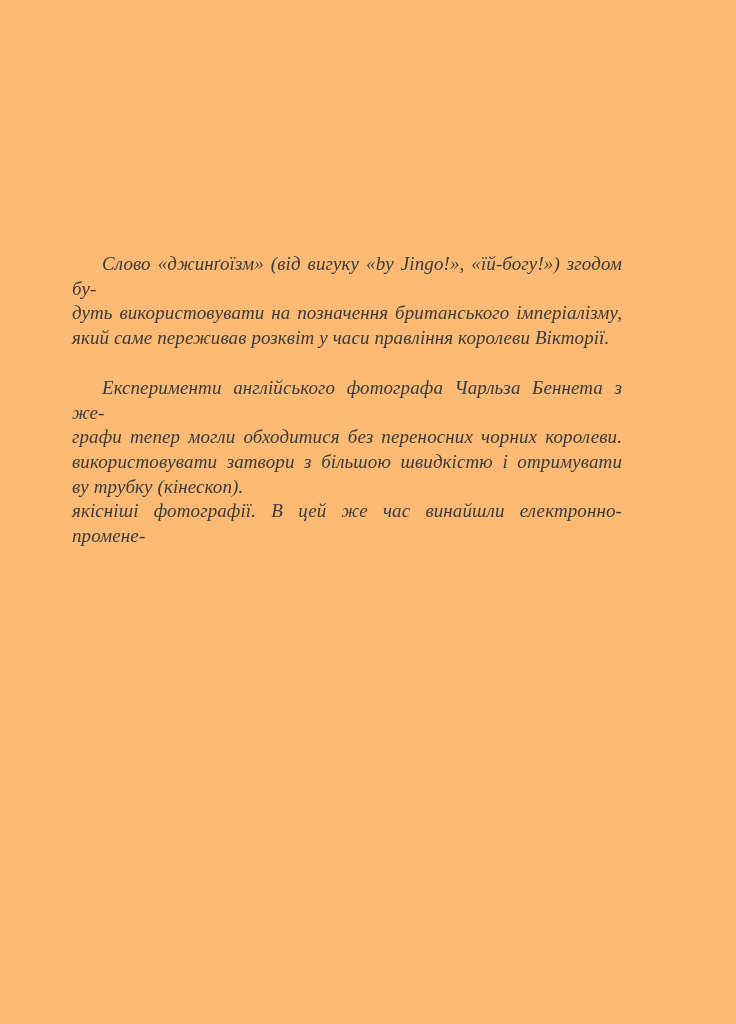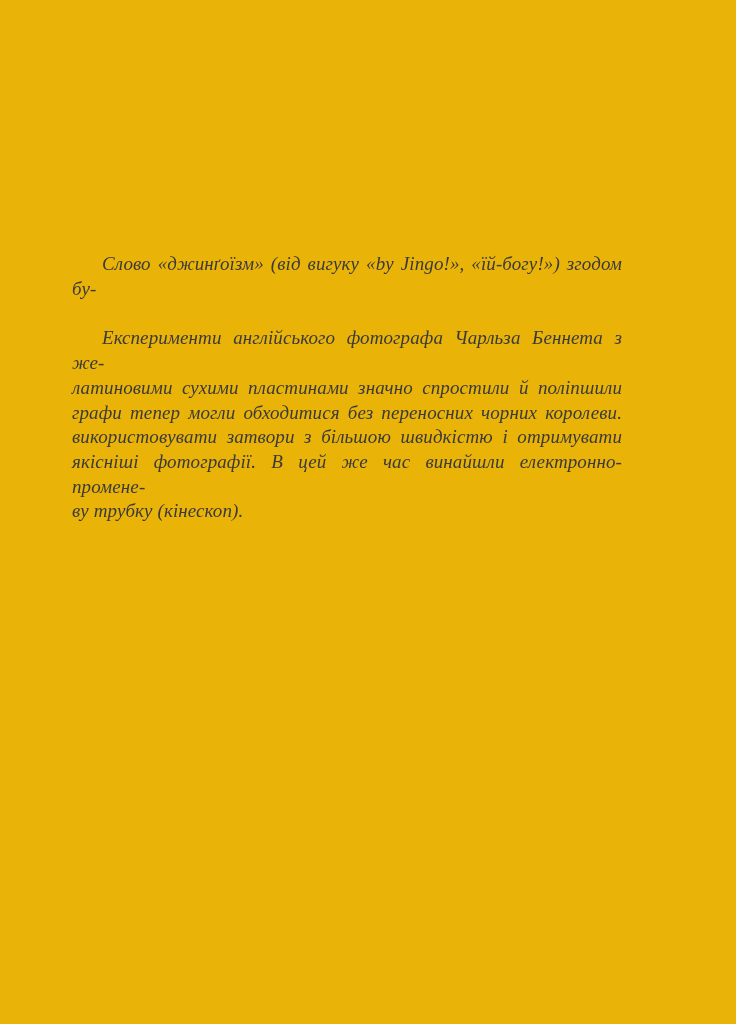--- a/index.html
+++ b/index.html
@@ -11,21 +11,21 @@
     height: 1024px;
     position: relative;
     background: #ffffff;
     overflow: hidden;
   }
   .page {
     position: absolute;
     left: 0; top: 0;
     width: 736px;
     height: 1024px;
-    background: #eab308;
+    background: #fdba74;
   }
   .text-block {
     position: absolute;
     left: 72px;
     top: 252px;
     width: 550px;
     font-family: "Liberation Serif", serif;
     font-style: italic;
     font-size: 19px;
     line-height: 24.7px;
@@ -49,25 +49,26 @@
   }
 </style>
 </head>
 <body>
 
 <div class="page">
   <div class="text-block">
 
     <div class="paragraph">
       <div class="line first">Слово «джинґоїзм» (від вигуку «by Jingo!», «їй-богу!») згодом бу-</div>
+      <div class="line">дуть використовувати на позначення британського імперіалізму,</div>
+      <div class="line last">який саме переживав розквіт у часи правління королеви Вікторії.</div>
     </div>
 
     <div class="paragraph">
       <div class="line first">Експерименти англійського фотографа Чарльза Беннета з же-</div>
-      <div class="line">латиновими сухими пластинами значно спростили й поліпшили</div>
       <div class="line">графи тепер могли обходитися без переносних чорних королеви.</div>
       <div class="line">використовувати затвори з більшою швидкістю і отримувати</div>
+      <div class="line last">ву трубку (кінескоп).</div>
       <div class="line">якісніші фотографії. В цей же час винайшли електронно-промене-</div>
-      <div class="line last">ву трубку (кінескоп).</div>
     </div>
 
   </div>
 </div>
 
 </body></html>

